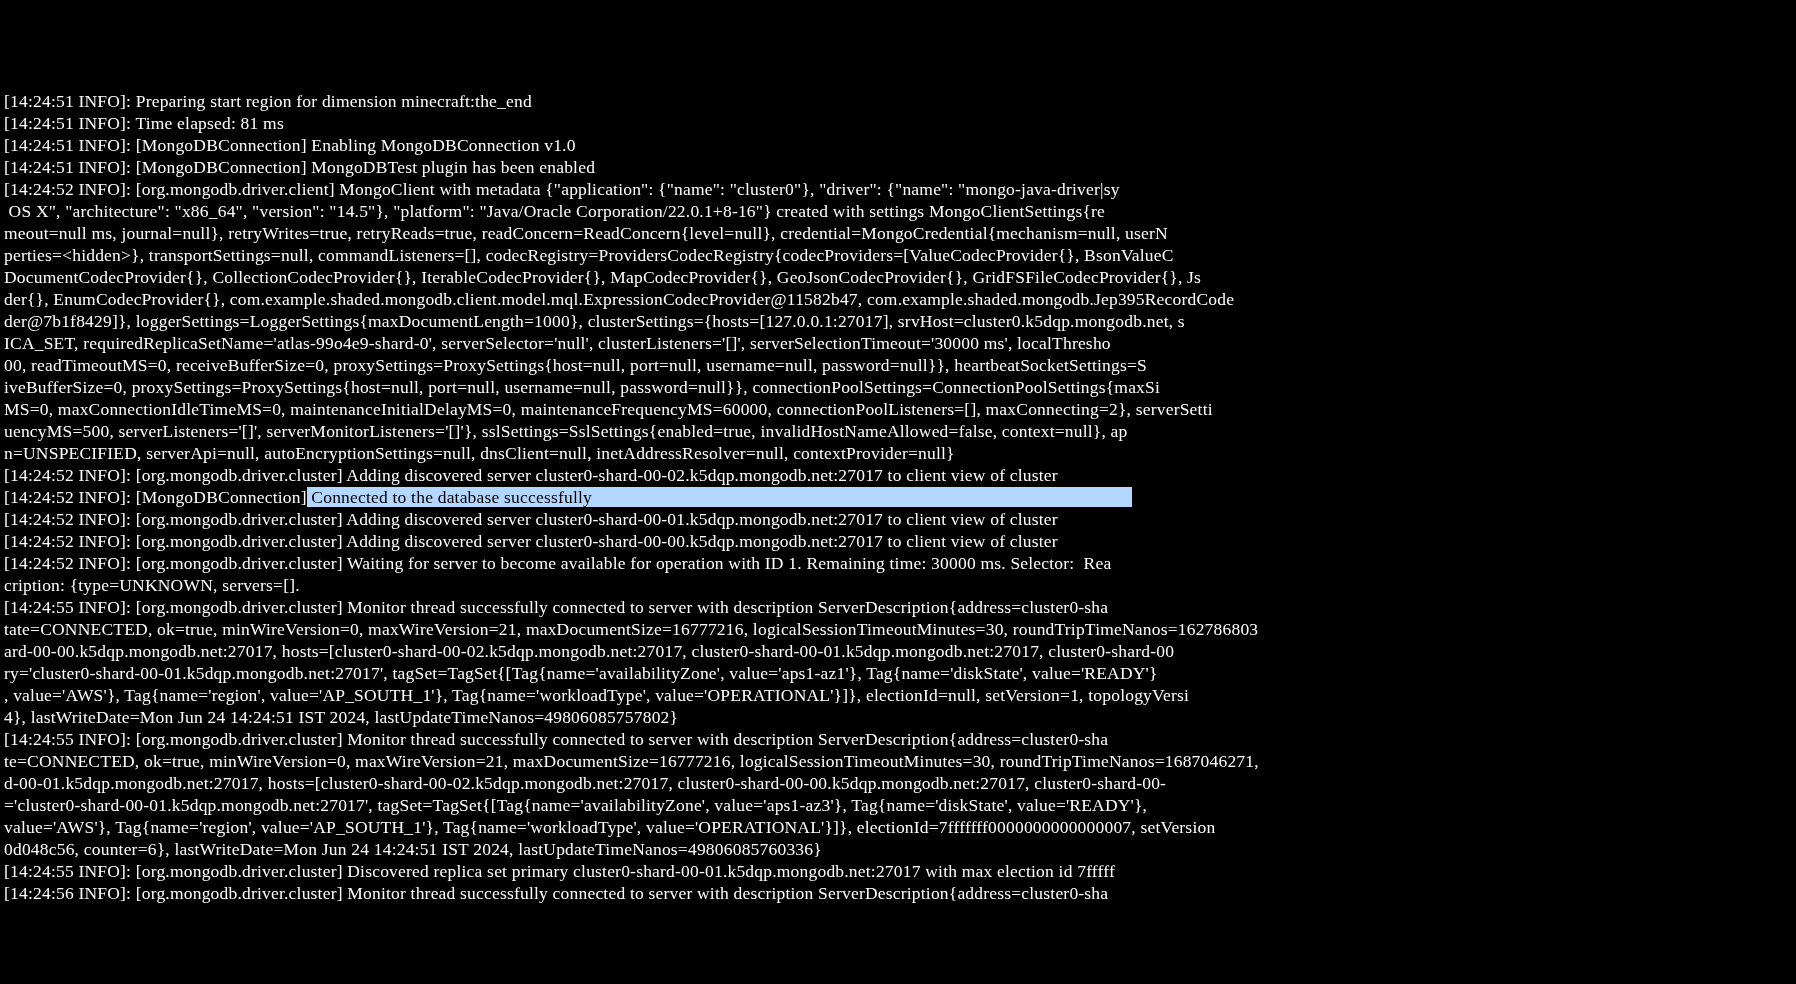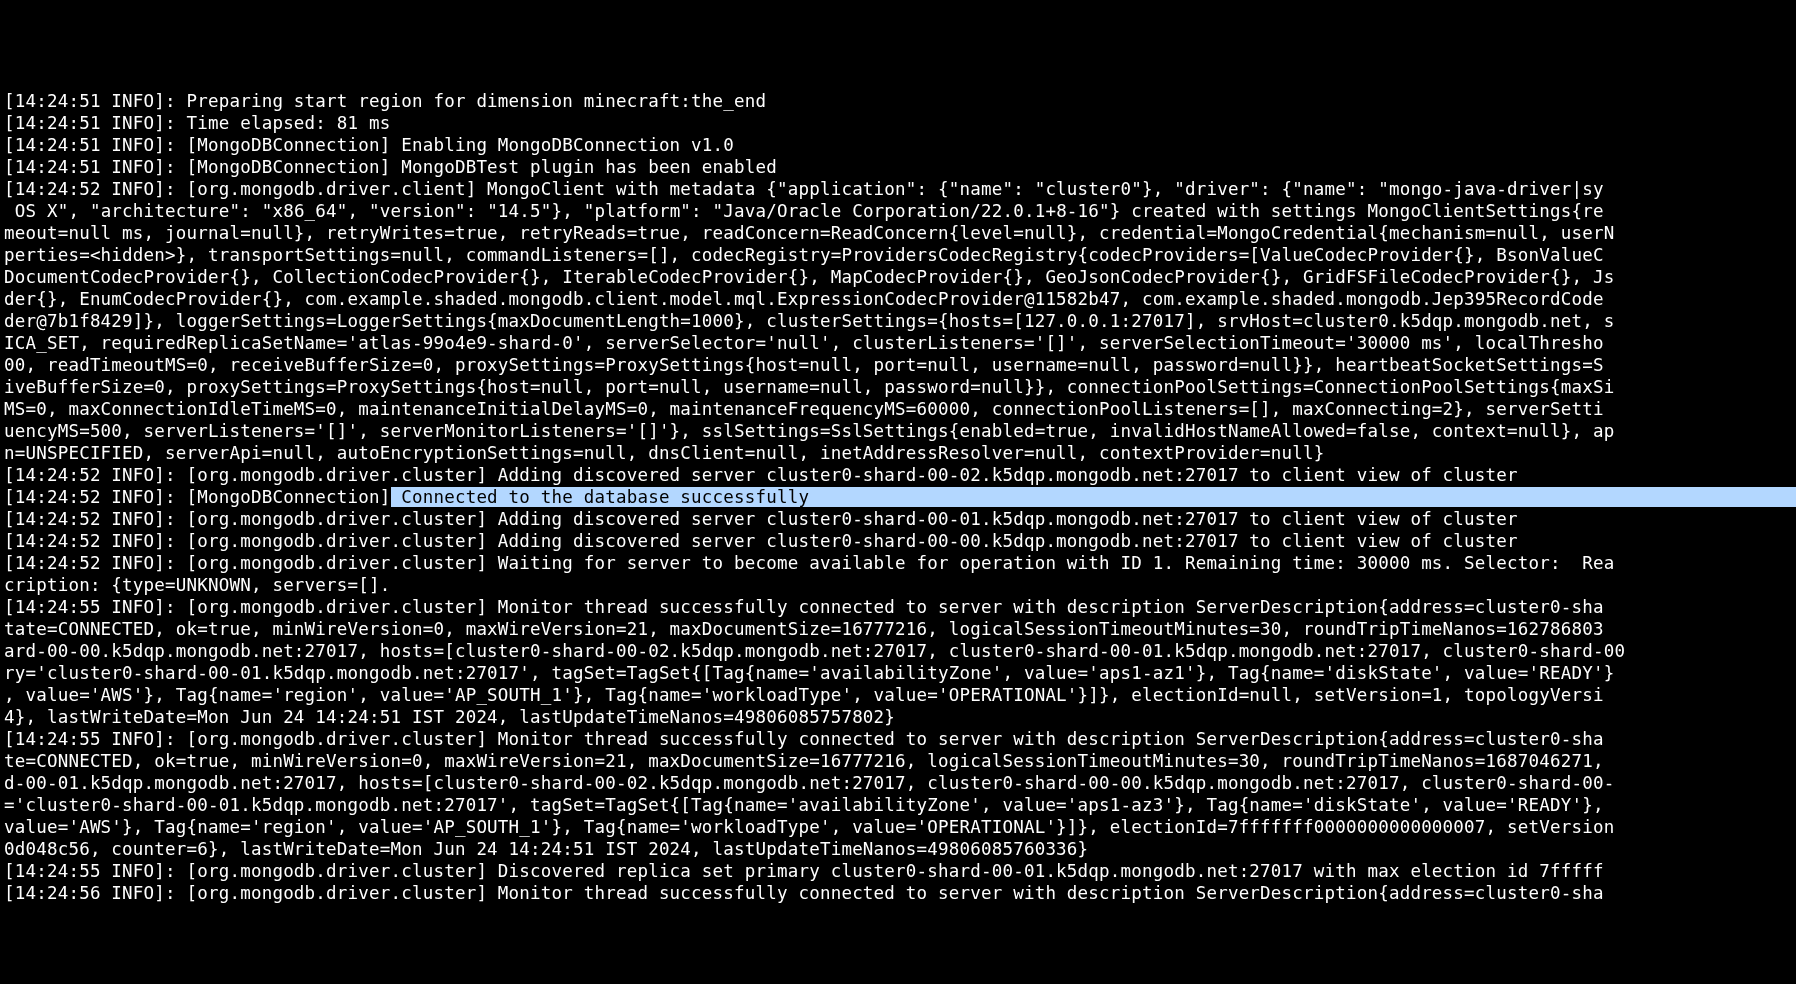--- a/index.html
+++ b/index.html
@@ -14,20 +14,21 @@
       font-size: 17.5px;
       line-height: 22px;
       white-space: pre;
       overflow: hidden;
       padding: 2px 4px;
       letter-spacing: 0.2px;
     }
     .terminal {
       white-space: pre-wrap;
       word-break: break-all;
+      font-family: Liberation Serif, serif;
     }
     .line {
       display: block;
     }
     .highlight {
       background: #b3d7ff;
       color: #000;
     }
   </style>
 </head>

